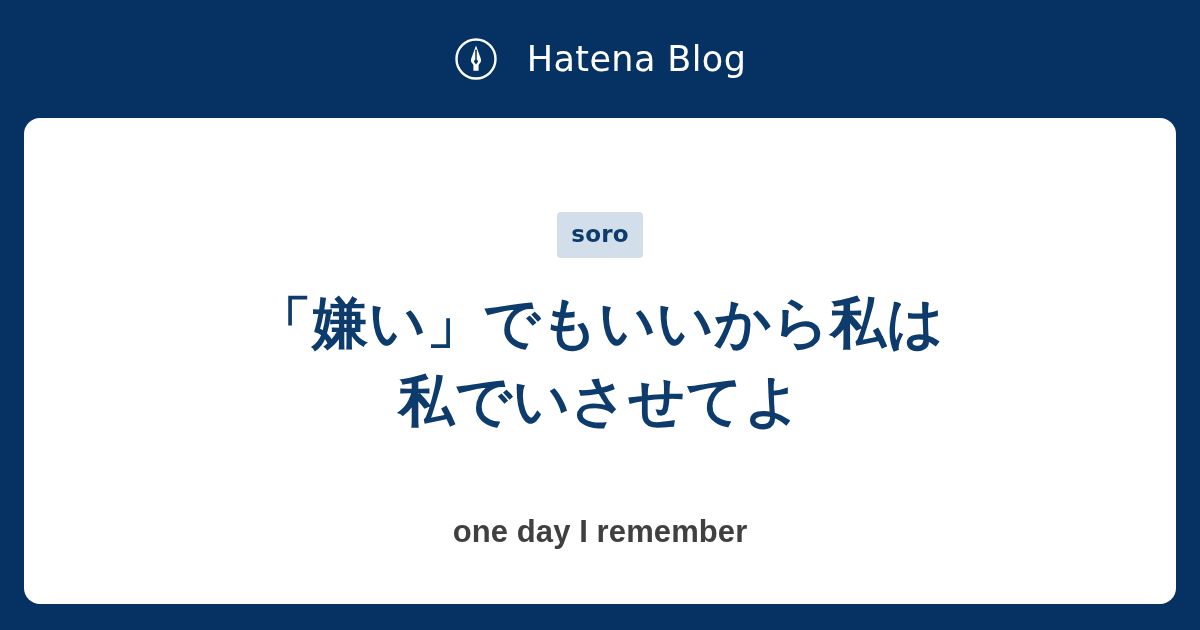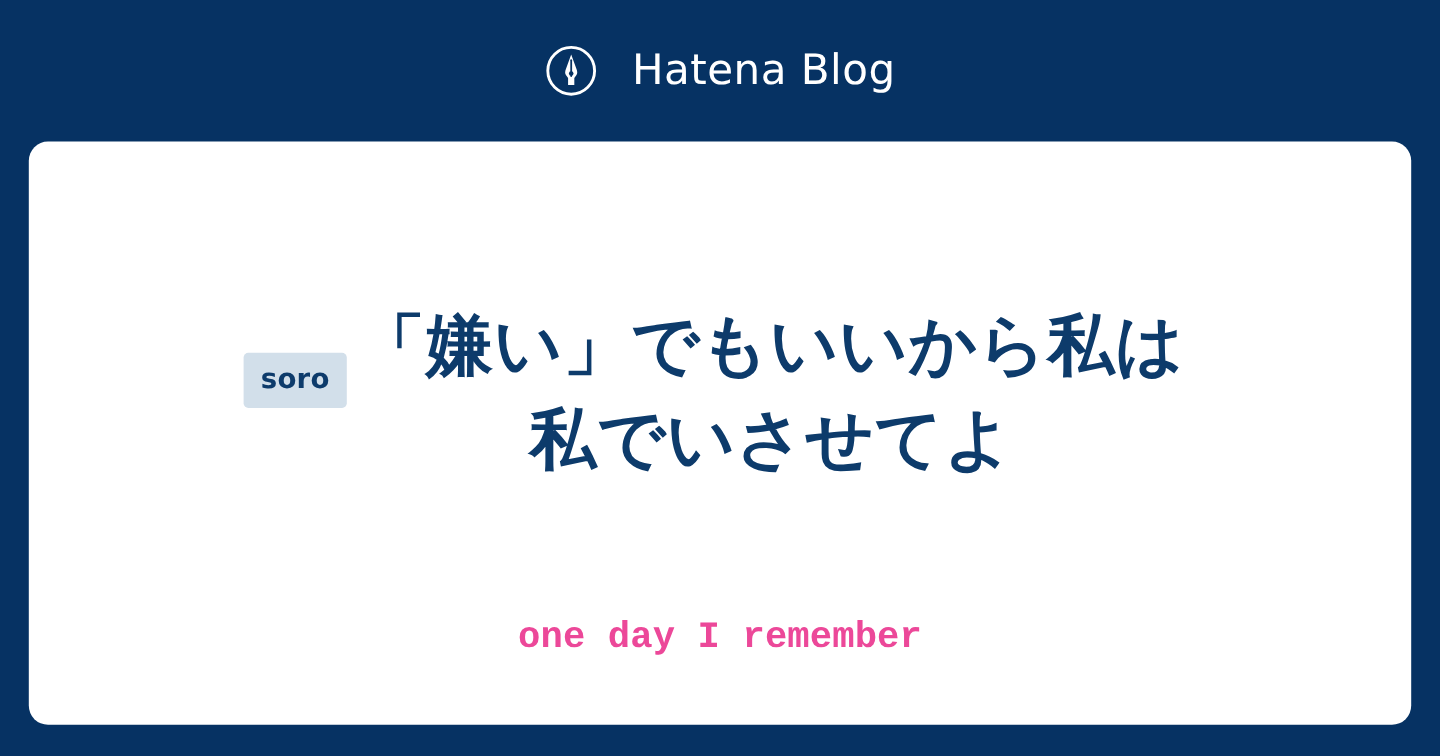--- a/index.html
+++ b/index.html
@@ -67,21 +67,21 @@
     align-items: center;
   }
 
   .card-center {
     position: absolute;
     left: 0;
     top: 0;
     width: 100%;
     height: 100%;
     display: flex;
-    flex-direction: row;
+    flex-direction: column;
     align-items: center;
     justify-content: center;
     padding-bottom: 66px;
     box-sizing: border-box;
   }
 
   .category-badge {
     display: inline-block;
     background: #d2dfea;
     color: #0d3b6b;
@@ -106,26 +106,26 @@
     letter-spacing: 0.5px;
     font-family: "DejaVu Sans", "Liberation Sans", sans-serif;
   }
 
   .blog-title {
     position: absolute;
     left: 0;
     bottom: 57px;
     width: 100%;
     text-align: center;
-    color: #ec4899;
+    color: #404040;
     font-size: 31px;
     font-weight: 700;
     line-height: 1;
     letter-spacing: 0.1px;
-    font-family: Liberation Mono, monospace;
+    font-family: Liberation Sans, sans-serif;
   }
 </style>
 </head>
 <body>
 
 <div class="ogp-root">
 
   <div class="brand-header">
     <span class="brand-logo-icon">
       <svg viewBox="0 0 44 44" width="44" height="44" aria-hidden="true">

